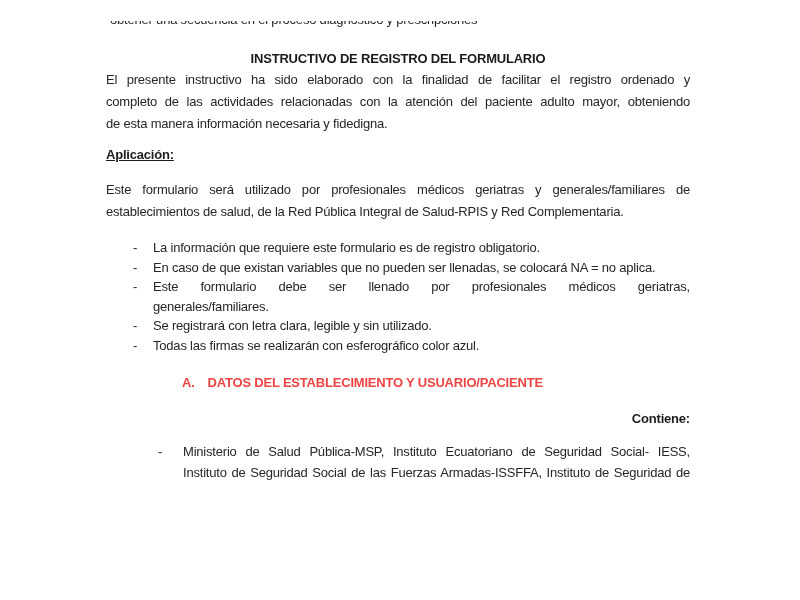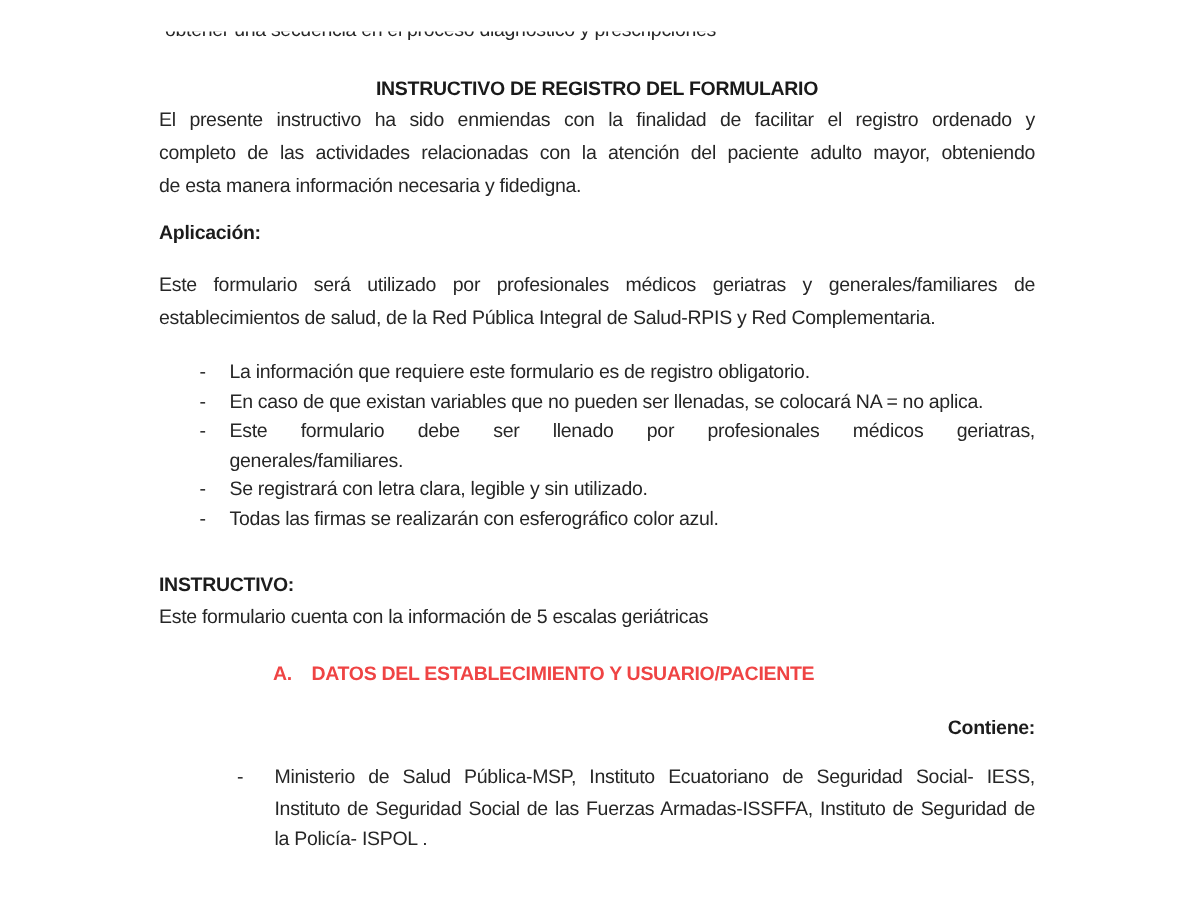--- a/index.html
+++ b/index.html
@@ -44,21 +44,21 @@
     margin-top: 18px;
     text-align: center;
     font-weight: bold;
     color: #1a1a1a;
     line-height: 21px;
     white-space: nowrap;
   }
 
   .intro .line { line-height: 22px; }
 
-  .h-aplicacion { margin-top: 9px; }
+  .h-aplicacion { margin-top: 9px; text-decoration: underline; }
   .p-aplicacion { margin-top: 14px; }
   .p-aplicacion .line { line-height: 22px; }
   .h-consideraciones { margin-top: 11px; }
 
   .bullets1 { margin-top: 15px; }
   .bullet-item { display: flex; }
   .bullet-text { flex: 1; min-width: 0; }
   .bullets1 .dash { flex: 0 0 20px; margin-left: 27px; line-height: 19.5px; }
   .bullets1 .line { line-height: 19.5px; }
 
@@ -85,21 +85,21 @@
 
 <div class="page">
 
   <div class="top-clip">
     <div class="line">obtener una secuencia en el proceso diagnóstico y prescripciones</div>
   </div>
 
   <div class="title">INSTRUCTIVO DE REGISTRO DEL FORMULARIO</div>
 
   <div class="intro">
-    <div class="line j">El presente instructivo ha sido enmiendas con la finalidad de facilitar el registro ordenado y</div>
+    <div class="line j">El presente instructivo ha sido elaborado con la finalidad de facilitar el registro ordenado y</div>
     <div class="line j">completo de las actividades relacionadas con la atención del paciente adulto mayor, obteniendo</div>
     <div class="line">de esta manera información necesaria y fidedigna.</div>
   </div>
 
   <div class="line bold h-aplicacion">Aplicación:</div>
 
   <div class="p-aplicacion">
     <div class="line j">Este formulario será utilizado por profesionales médicos geriatras y generales/familiares de</div>
     <div class="line">establecimientos de salud, de la Red Pública Integral de Salud-RPIS y Red Complementaria.</div>
   </div>
@@ -132,35 +132,30 @@
       </div>
     </div>
     <div class="bullet-item">
       <span class="dash">-</span>
       <div class="bullet-text">
         <div class="line">Todas las firmas se realizarán con esferográfico color azul.</div>
       </div>
     </div>
   </div>
 
-  <div class="instructivo">
-    <div class="line bold">INSTRUCTIVO:</div>
-    <div class="line">Este formulario cuenta con la información de 5 escalas geriátricas</div>
-  </div>
 
   <div class="section-a">
     <span class="sec-label">A.</span><span class="sec-text">DATOS DEL ESTABLECIMIENTO Y USUARIO/PACIENTE</span>
   </div>
 
   <div class="line bold h-contiene">Contiene:</div>
 
   <div class="bullets2">
     <div class="bullet-item">
       <span class="dash">-</span>
       <div class="bullet-text">
         <div class="line j">Ministerio de Salud Pública-MSP, Instituto Ecuatoriano de Seguridad Social- IESS,</div>
         <div class="line j">Instituto de Seguridad Social de las Fuerzas Armadas-ISSFFA, Instituto de Seguridad de</div>
-        <div class="line">la Policía- ISPOL .</div>
       </div>
     </div>
   </div>
 
 </div>
 
 </body></html>

